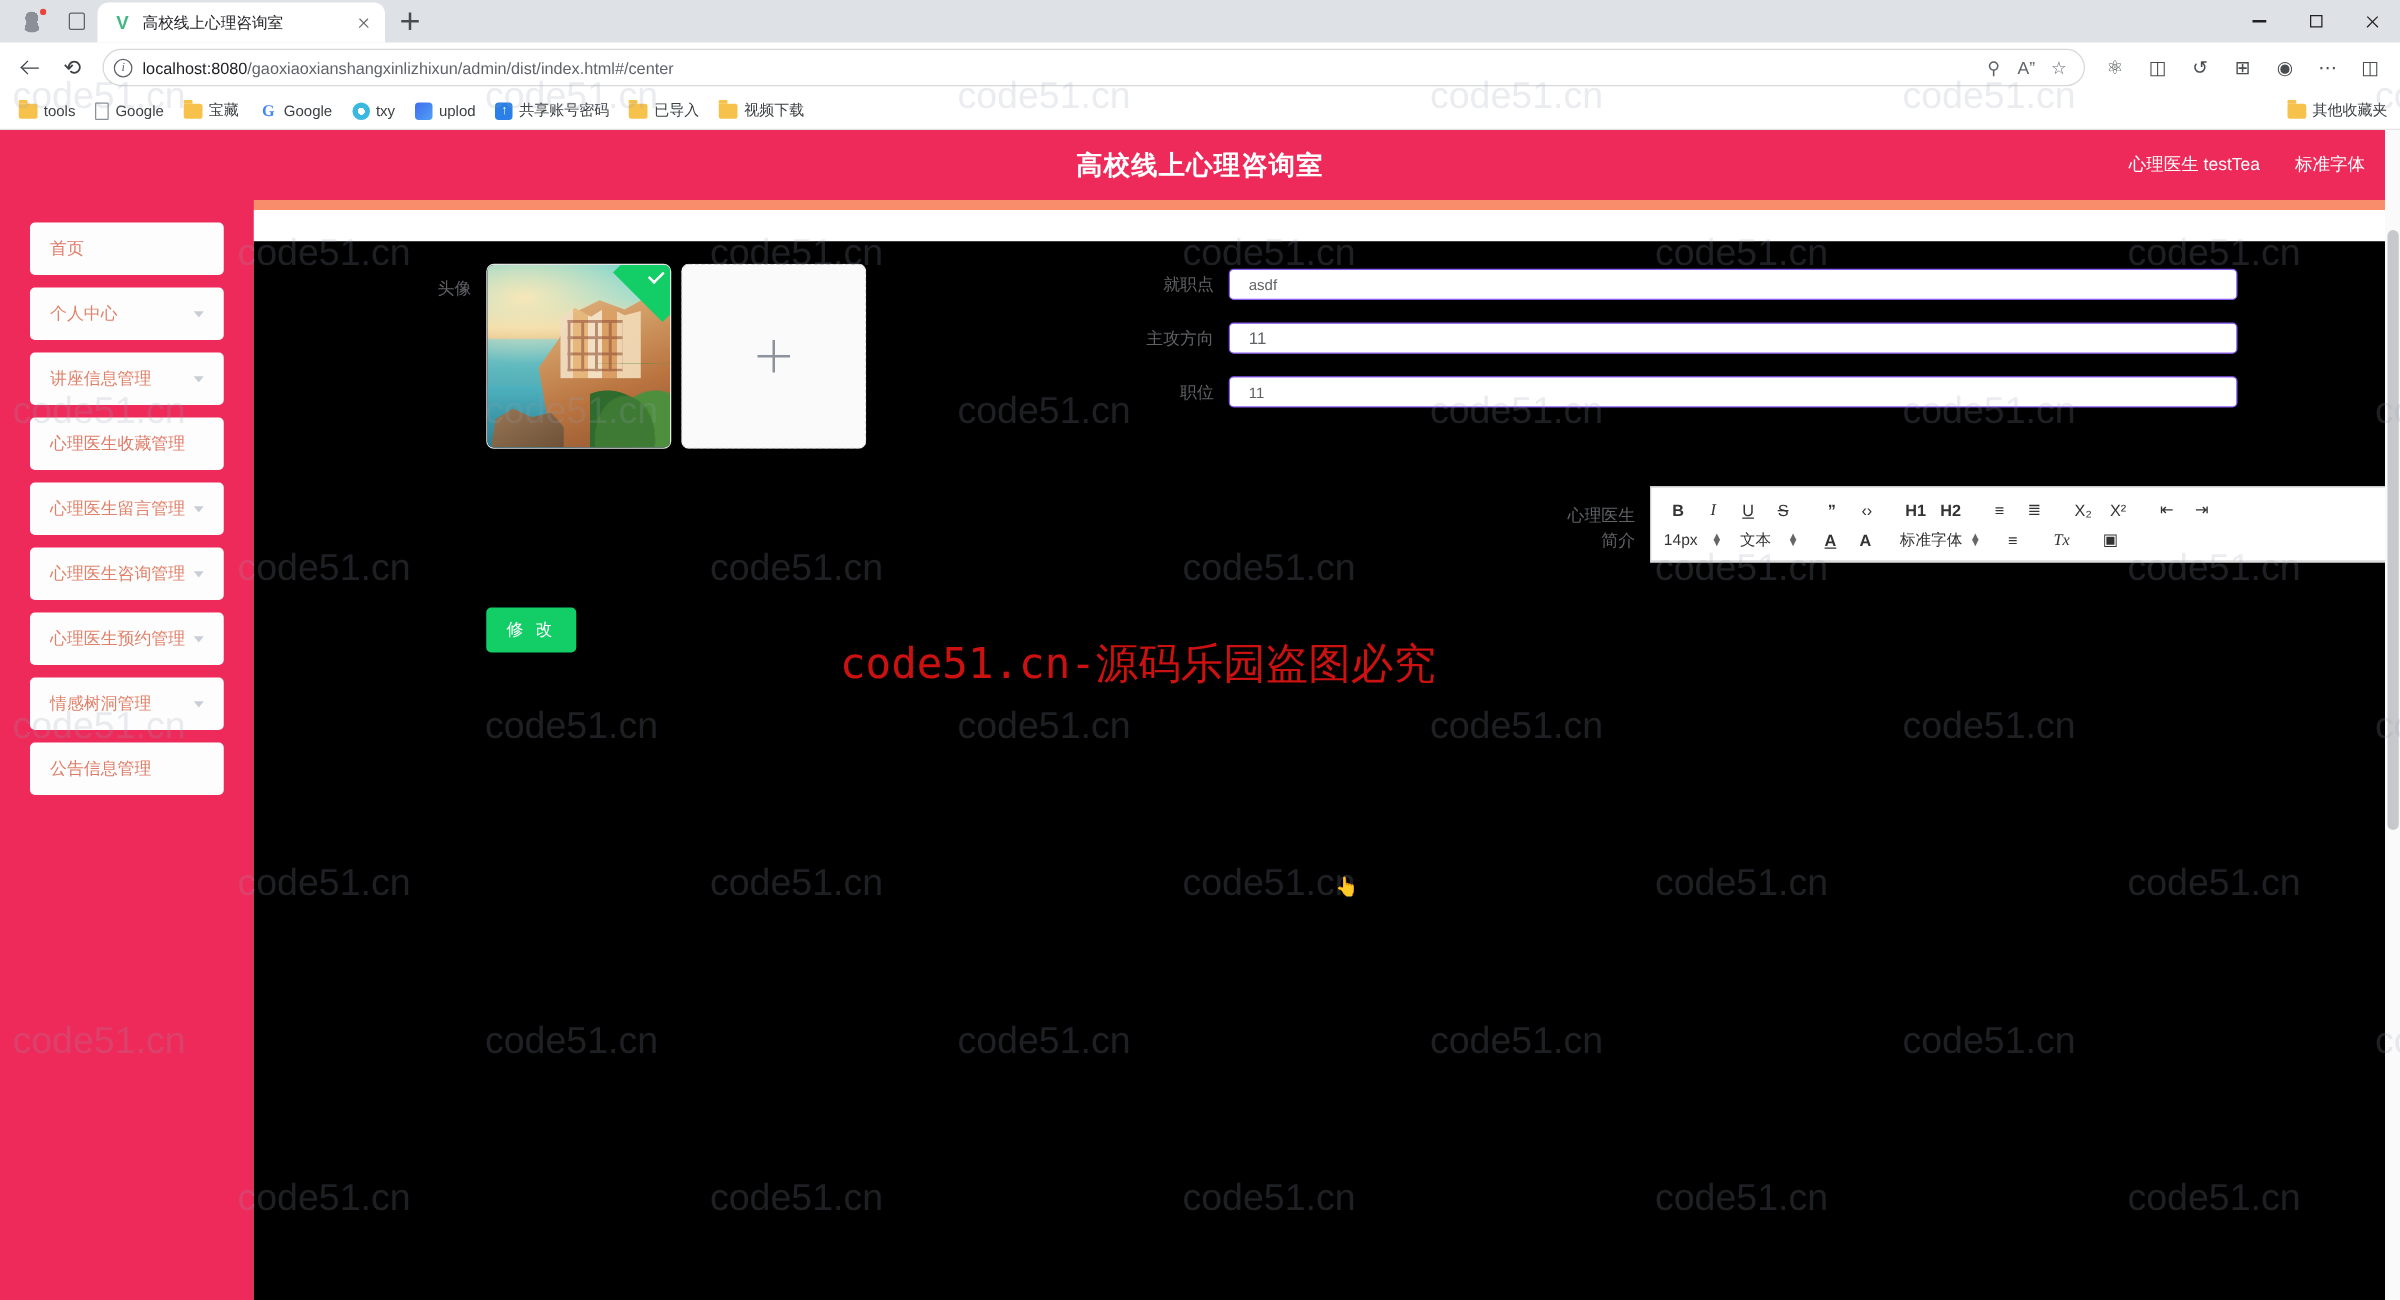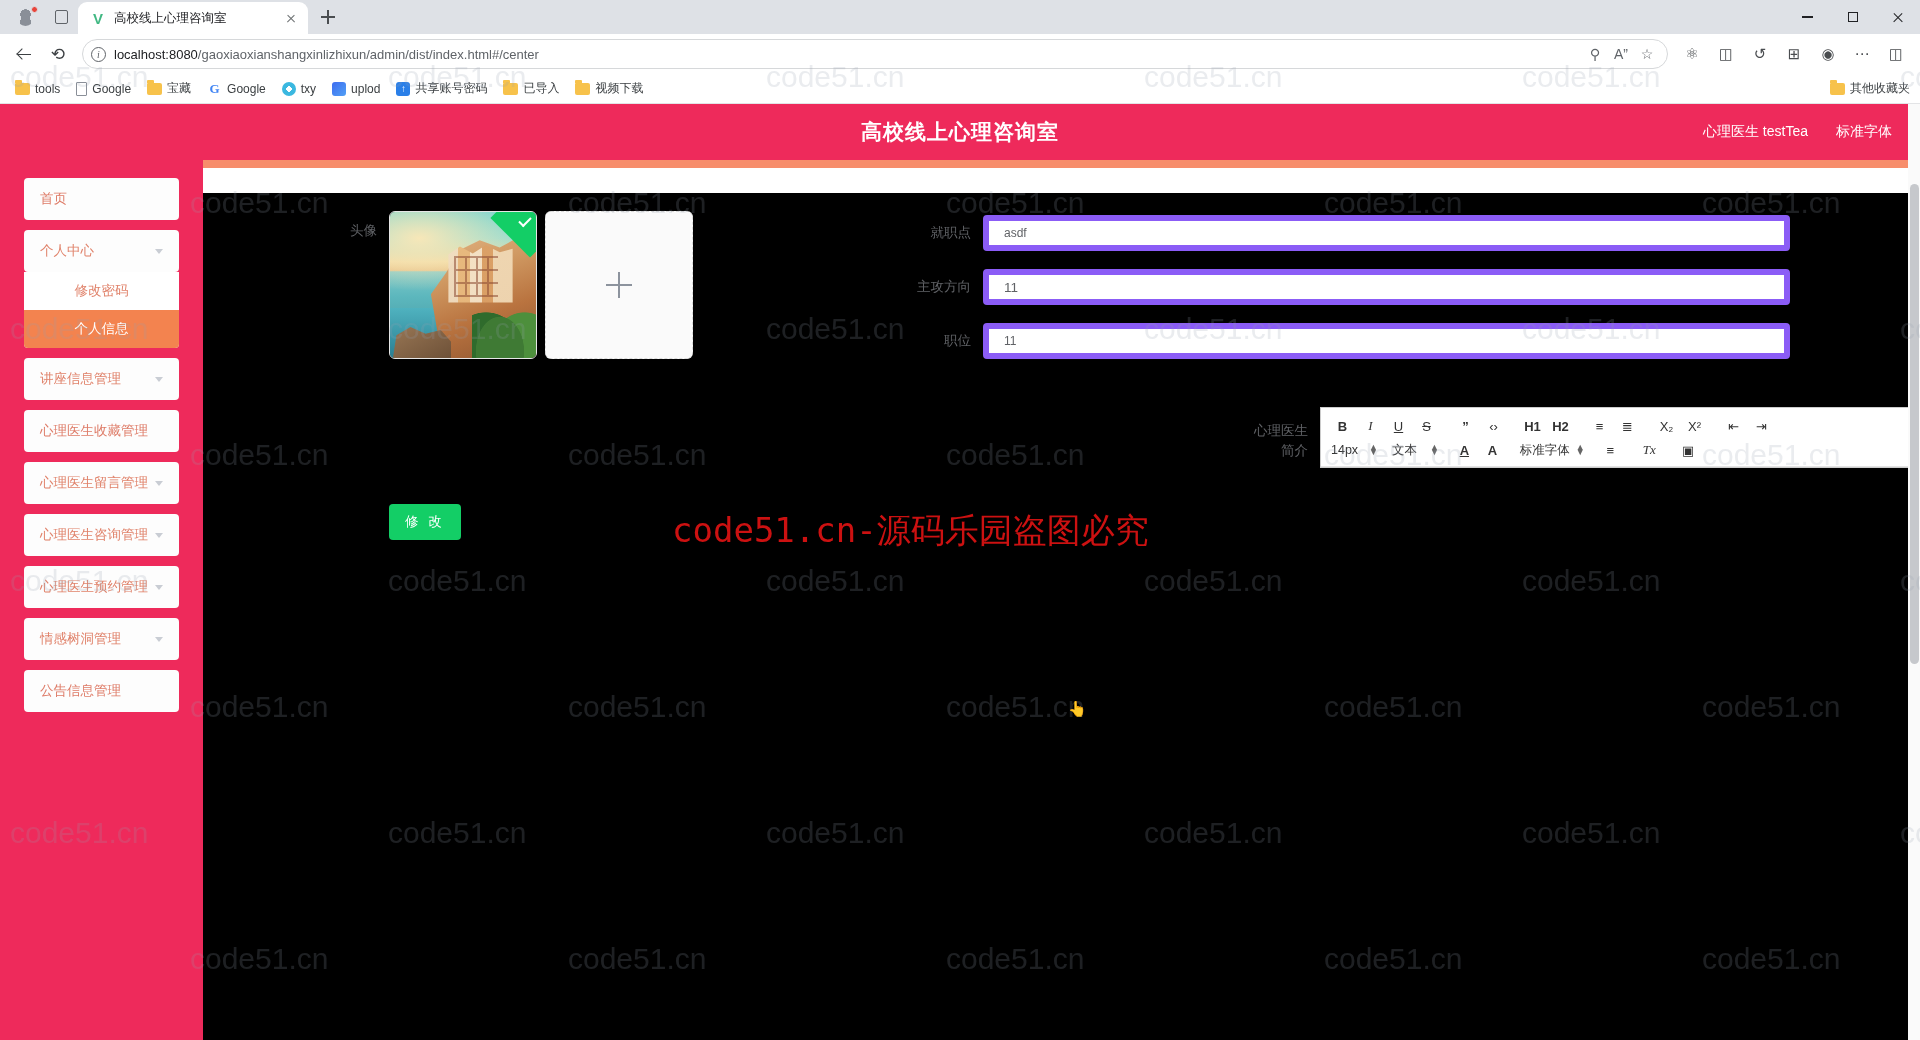--- a/index.html
+++ b/index.html
@@ -275,21 +275,21 @@
   .plus-ic::after  { left: 12px; top: 0; width: 1.8px; height: 26px; }
   .upload-tip { font-size: 12.5px; color: #8a8f98; margin: 14px 0 0 86px; padding-left: 12px; }
 
   .right-fields { flex: 1; padding-right: 130px; padding-top: 4px; }
   .f-row { display: flex; align-items: center; margin-bottom: 18px; }
   .f-label {
     width: 80px; text-align: right; padding-right: 12px; font-size: 13.5px; color: #606266;
     flex: none;
   }
   .f-input {
-    flex: 1; height: 36px; border: 6px solid #8b5cf6; border-radius: 4px;
+    flex: 1; height: 25px; border: 1px solid #8b5cf6; border-radius: 4px;
     padding: 0 15px; font-size: 13.5px; color: #606266; background: #fff;
     display: flex; align-items: center; font-family: "Liberation Sans", sans-serif;
   }
   .f-input.small { font-size: 12px; }
 
   .editor-row { display: flex; margin-top: 30px; padding-left: 100px; justify-content: flex-end; }
   .editor-label {
     width: 86px; text-align: right; padding-right: 12px; font-size: 13.5px;
     color: #606266; line-height: 20px; flex: none; padding-top: 14px;
   }
@@ -461,28 +461,20 @@
 
     <div class="app-body">
 
       <div class="sidebar">
         <div class="menu-item plain">
           <span class="menu-label">首页</span>
         </div>
         <div class="menu-item">
           <span class="menu-label">个人中心</span>
           <span class="caret"></span>
-        </div>
-        <div class="submenu">
-          <div class="sub-item">
-            <span>修改密码</span>
-          </div>
-          <div class="sub-item active">
-            <span>个人信息</span>
-          </div>
         </div>
         <div class="menu-item">
           <span class="menu-label">讲座信息管理</span>
           <span class="caret"></span>
         </div>
         <div class="menu-item plain">
           <span class="menu-label">心理医生收藏管理</span>
         </div>
         <div class="menu-item">
           <span class="menu-label">心理医生留言管理</span>

